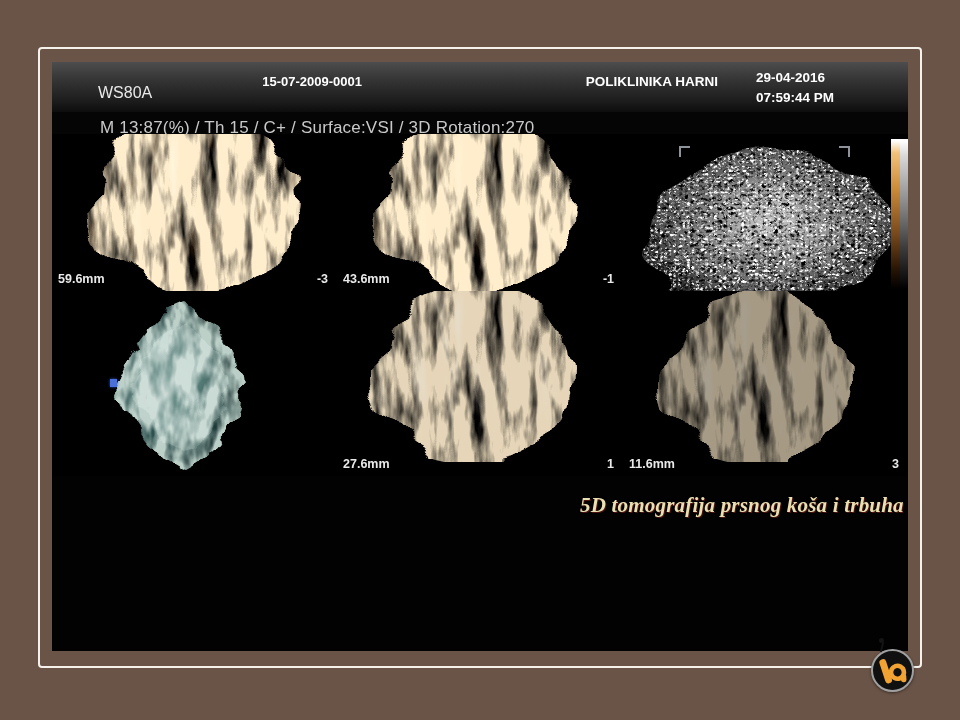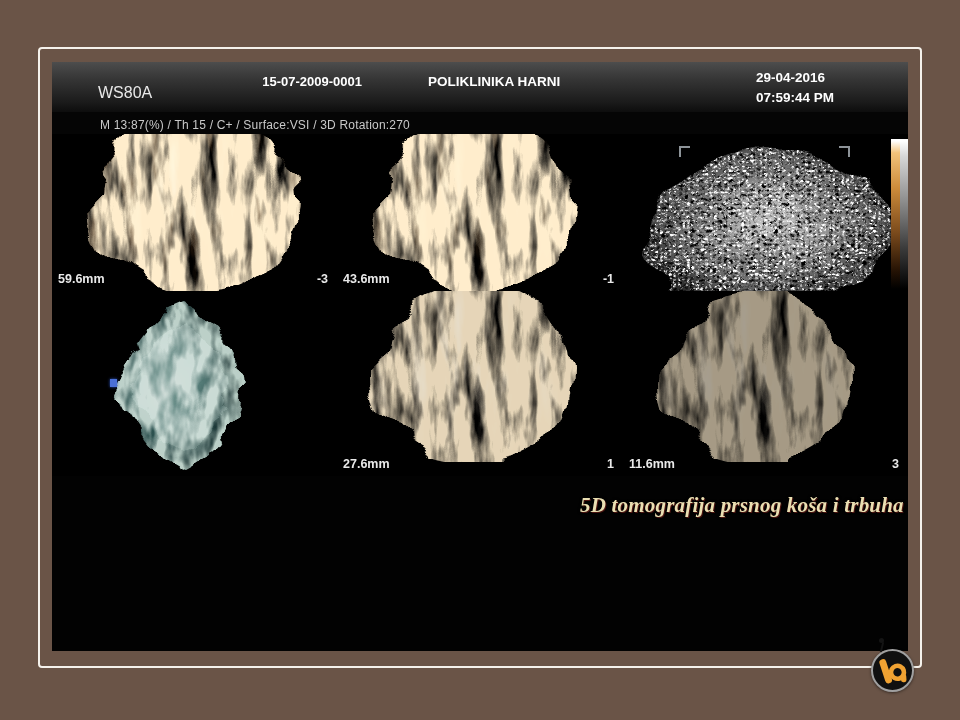--- a/index.html
+++ b/index.html
@@ -7,28 +7,28 @@
          font-family:"Liberation Sans",sans-serif;}
   .frame{position:absolute;left:38px;top:47px;width:884px;height:621px;box-sizing:border-box;
          border:2px solid #f5f2ec;border-radius:4px;}
   .display{position:absolute;left:52px;top:62px;width:856px;height:589px;background:#020202;overflow:hidden;}
 
   
   .hdr{position:absolute;left:0;top:0;width:856px;height:50px;
        background:linear-gradient(#4d4d4d,#353535 35%,#1b1b1b 80%,#0d0d0d);color:#fff;}
   .hdr .machine{position:absolute;left:46px;top:22px;font-size:16px;color:#e8e8e8;}
   .hdr .exam{position:absolute;left:110px;top:12px;width:200px;text-align:right;font-size:13px;font-weight:bold;}
-  .hdr .clinic{position:absolute;left:376px;width:290px;top:12px;text-align:left;font-size:13.5px;font-weight:bold;}
+  .hdr .clinic{position:absolute;left:376px;width:290px;top:12px;text-align:right;font-size:13.5px;font-weight:bold;}
   .hdr .dt{position:absolute;right:22px;top:6px;width:130px;font-size:13.5px;font-weight:bold;line-height:20px;}
 
   
   .tbar{position:absolute;left:0;top:50px;width:856px;height:26px;background:#050505;color:#c9c9c9;}
   .mpr{position:absolute;left:3px;top:4px;background:#2b55c4;color:#fff;font-weight:bold;font-size:12px;
        padding:1px 0 2px 5px;text-decoration:underline;margin-top:24px;}
-  .params{position:absolute;left:48px;top:6px;font-size:12px;letter-spacing:0.2px;}
+  .params{position:absolute;left:48px;top:6px;font-size:17px;letter-spacing:0.2px;}
 
   
   .viewport{position:absolute;left:0;top:72px;width:832px;height:513px;display:grid;
             grid-template-columns:285px 286px 285px;grid-template-rows:157px 185px 171px;}
   .cell{position:relative;background:#000;overflow:hidden;}
   .sel-border{position:absolute;left:0;top:1px;right:2px;bottom:1px;border:2px solid #8f5943;pointer-events:none;}
   .depth{position:absolute;left:6px;bottom:5px;font-size:12.5px;font-weight:bold;color:#e9e9e9;text-shadow:1px 1px 1px #000;}
   .idx{position:absolute;right:9px;bottom:5px;font-size:12.5px;font-weight:bold;color:#e9e9e9;text-shadow:1px 1px 1px #000;}
 
   

